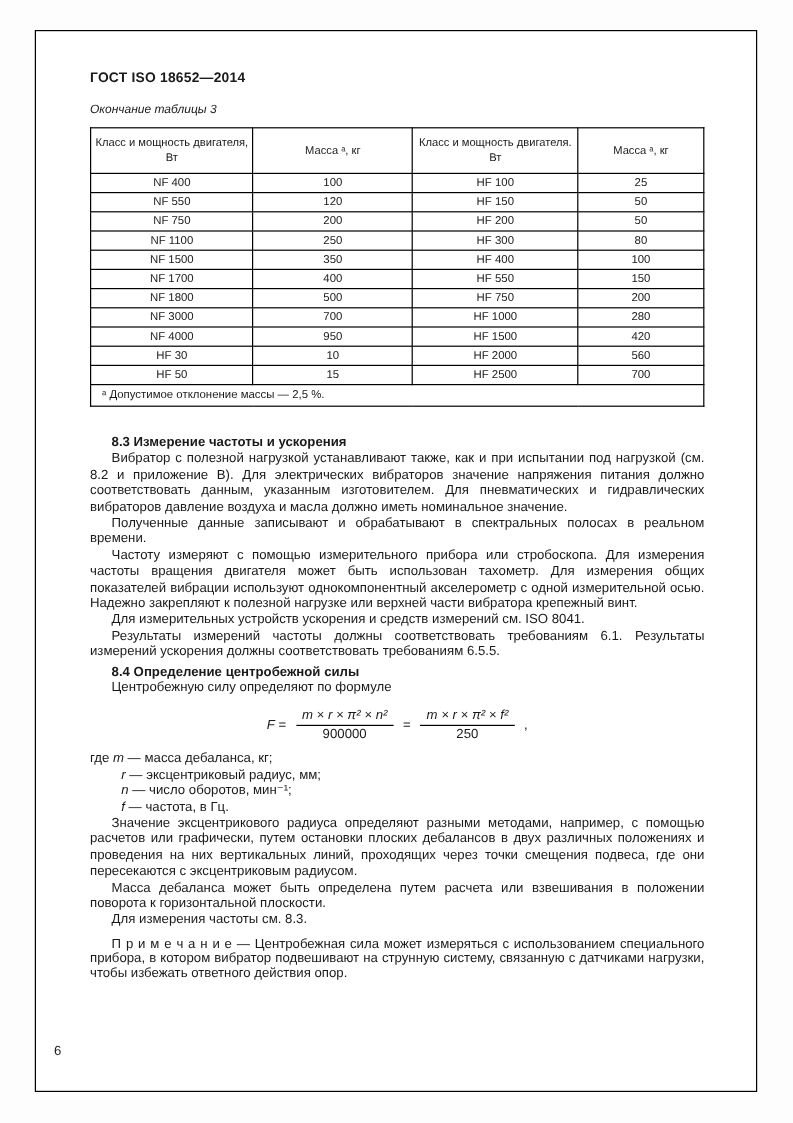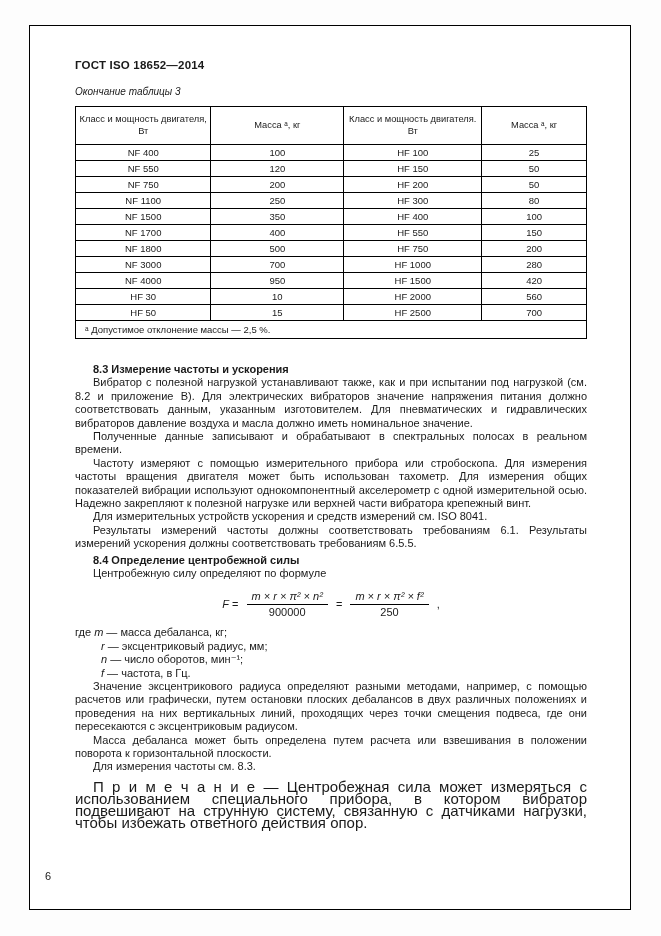--- a/index.html
+++ b/index.html
@@ -36,21 +36,21 @@
 
   .formula-row{text-align:center;margin:9px 0 7px 0;font-size:11px;}
   .formula-row .fvar{font-style:italic;}
   .frac{display:inline-block;vertical-align:middle;margin:0 5px;}
   .frac .num{display:block;padding:0 5px 1px 5px;border-bottom:1px solid #000;font-style:italic;}
   .frac .den{display:block;padding-top:1px;}
   .def-line{margin:0;}
   .def-line .def-term{font-style:italic;}
   .def-line.cont{padding-left:26px;}
 
-  .note-para{font-size:15px;line-height:12.2px;text-align:justify;text-indent:18px;margin:7px 0 0 0;}
+  .note-para{font-size:11px;line-height:12.2px;text-align:justify;text-indent:18px;margin:7px 0 0 0;}
   .page-number{position:absolute;left:45px;bottom:54px;font-size:11px;}
 </style>
 </head>
 <body>
 
 <div class="page-frame">
 
   <div class="doc-header">ГОСТ  ISO 18652—2014</div>
 
   <div class="table-caption">Окончание таблицы 3</div>

